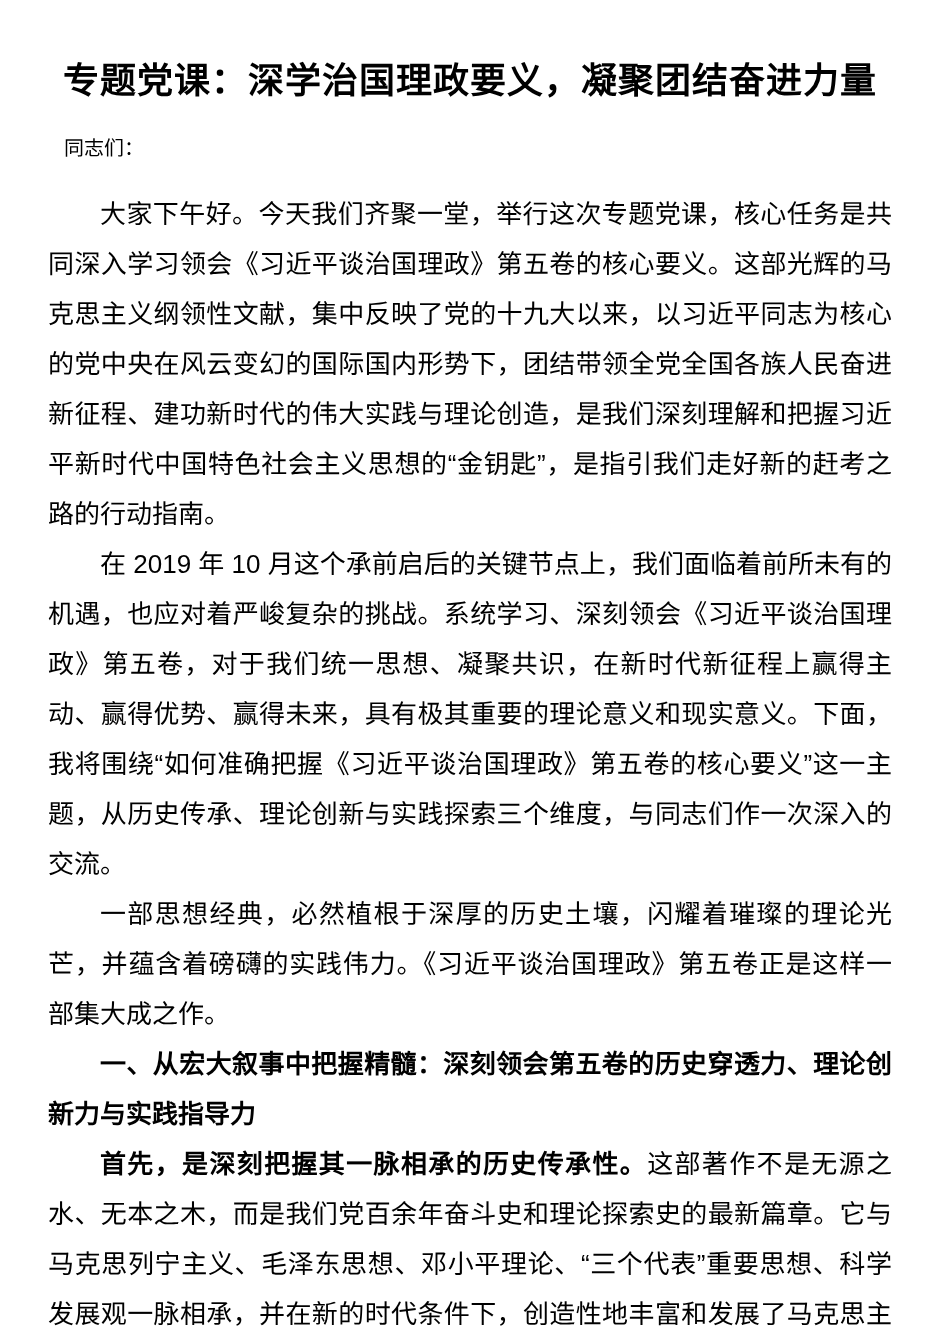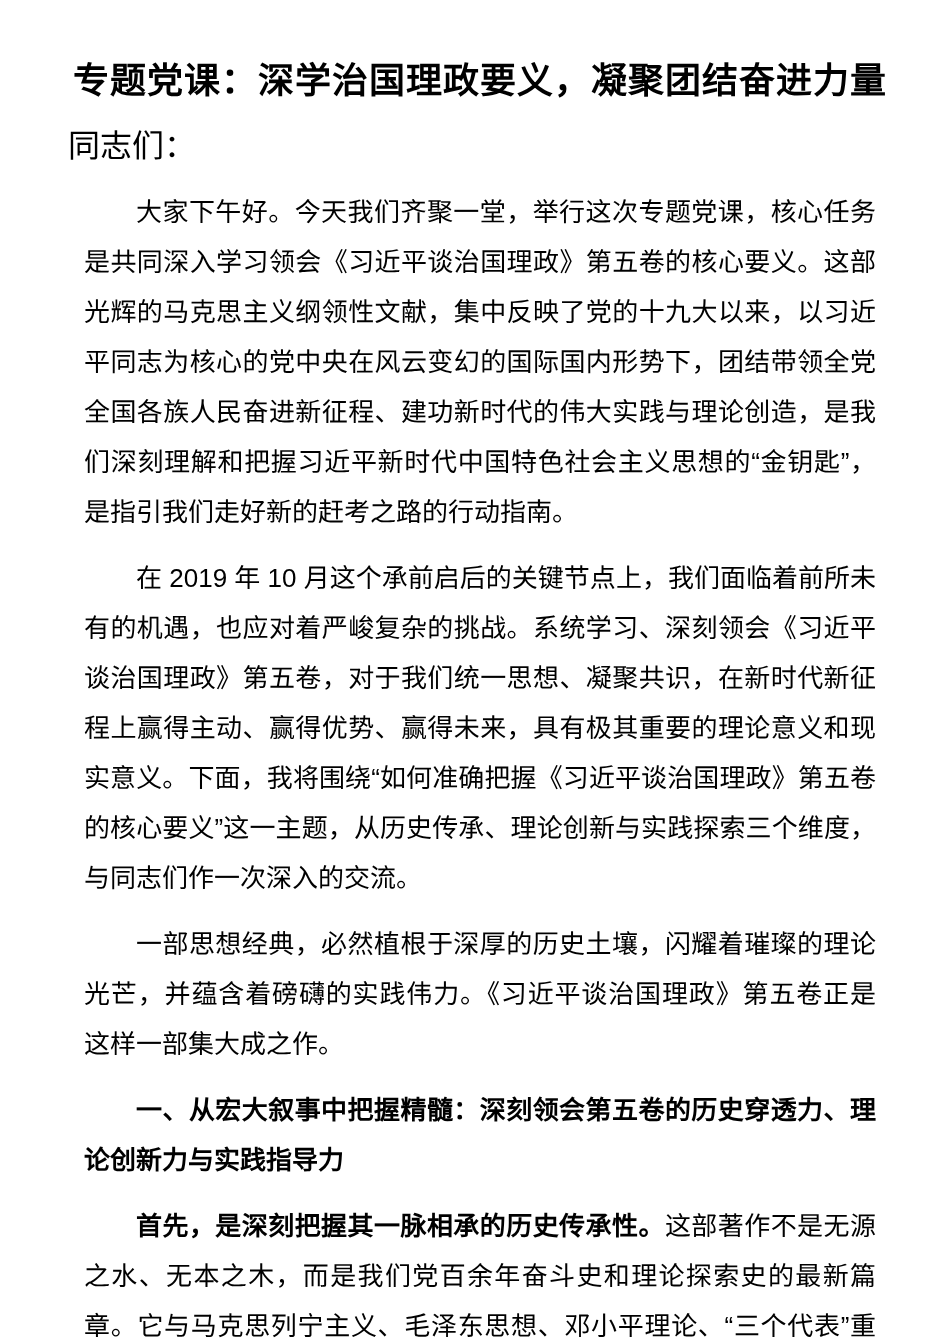--- a/index.html
+++ b/index.html
@@ -11,39 +11,39 @@
     width: 950px;
     height: 1344px;
     font-family: "Liberation Sans", sans-serif;
     color: #000000;
     overflow: hidden;
   }
   .page {
     box-sizing: border-box;
     width: 950px;
     height: 1084px;
-    padding: 55px 58px 0 68px;
+    padding: 55px 58px 0 48px;
     background: #ffffff;
   }
   .title {
     margin: 0 0 14px 0;
     font-size: 36px;
     line-height: 52px;
     font-weight: 700;
     text-align: center;
     letter-spacing: 1px;
   }
   .salutation {
-    margin: 0;
-    font-size: 32px;
+    margin: 16px;
+    font-size: 20px;
     line-height: 50px;
     text-indent: 0;
   }
   .body {
-    margin: 16px;
+    margin: 0;
     font-size: 26px;
     line-height: 50px;
     text-align: justify;
     text-justify: inter-ideograph;
     text-indent: 2em;
   }
   .heading {
     font-weight: 700;
   }
   .body strong {

